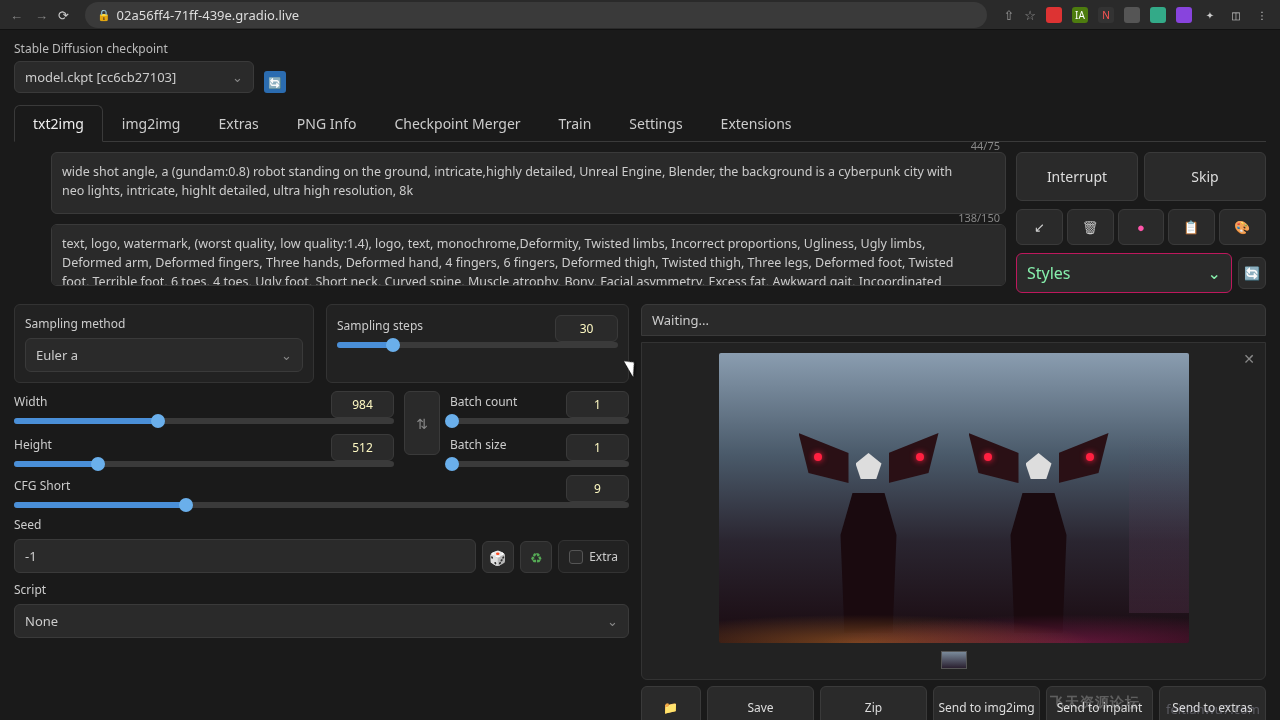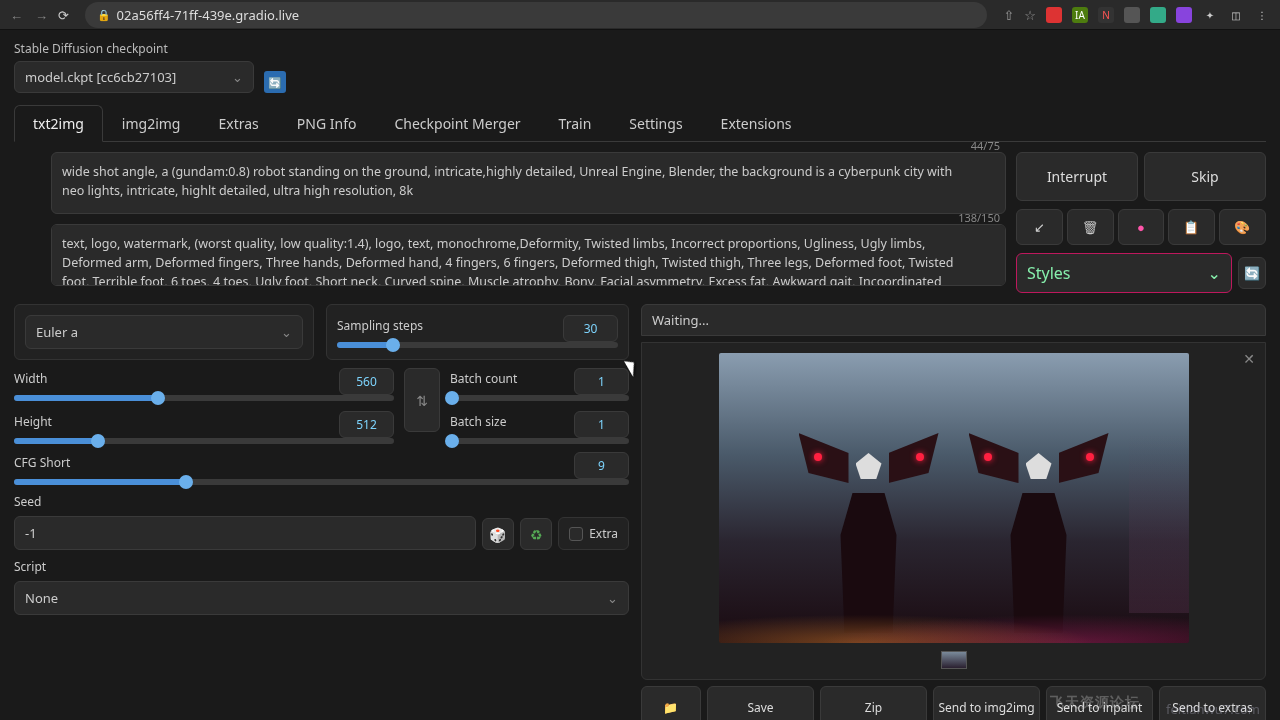--- a/index.html
+++ b/index.html
@@ -55,21 +55,21 @@
 .settings-row1 { display: grid; grid-template-columns: 300px 1fr; gap: 12px; }
 .panel-block { background: #222; border: 1px solid #333; border-radius: 6px; padding: 10px; }
 
 .field-label { font-size: 12px; color: #ccc; margin-bottom: 6px; display: block; }
 .dropdown { background: #2a2a2a; border: 1px solid #3a3a3a; border-radius: 6px; padding: 7px 10px; color: #ccc; display: flex; justify-content: space-between; cursor: pointer; font-size: 13px; }
 
 .checks-row { display: flex; gap: 20px; margin: 8px 0; }
 .check { display: flex; align-items: center; gap: 6px; font-size: 12px; background: #222; border: 1px solid #333; padding: 6px 10px; border-radius: 6px; }
 .checkbox { width: 14px; height: 14px; border: 1px solid #555; border-radius: 3px; background: #2a2a2a; cursor: pointer; }
 .slider-top { display: flex; justify-content: space-between; align-items: center; }
-.slider-val { background: #2a2a2a; border: 1px solid #3a3a3a; border-radius: 6px; padding: 4px 8px; width: 55px; text-align: center; color: #7dd3fc; font-size: 12px; }
+.slider-val { background: #2a2a2a; border: 1px solid #3a3a3a; border-radius: 6px; padding: 4px 8px; width: 63px; text-align: center; color: #fef9c3; font-size: 12px; }
 .slider-track { height: 6px; background: #3a3a3a; border-radius: 3px; position: relative; }
 .slider-fill { height: 100%; background: #4a8fd8; border-radius: 3px; position: absolute; left: 0; }
 .slider-thumb { width: 14px; height: 14px; background: #6aafeb; border-radius: 50%; position: absolute; top: -4px; transform: translateX(-50%); cursor: pointer; }
 
 .dims-grid { display: grid; grid-template-columns: 380px 36px 1fr; gap: 10px; align-items: start; }
 .swap-btn { background: #2a2a2a; border: 1px solid #3a3a3a; border-radius: 6px; height: 64px; display: flex; align-items: center; justify-content: center; cursor: pointer; color: #888; font-size: 14px; }
 
 .cfg-full { width: 100%; }
 
 .seed-row { display: flex; gap: 6px; align-items: flex-end; }
@@ -193,20 +193,21 @@
         <div class="apply-btn">🔄</div>
       </div>
     </div>
   </div>
 
   <div class="lower-grid">
     <div class="settings-panel">
 
       <div class="settings-row1">
         <div class="panel-block">
+          <span class="field-label">Sampling method</span>
           <div class="dropdown">
             <span>Euler a</span>
             <span style="color:#888">⌄</span>
           </div>
         </div>
         <div class="panel-block">
           <div class="slider-top">
             <span class="field-label">Sampling steps</span>
             <div class="slider-val">30</div>
           </div>
@@ -215,21 +216,21 @@
             <div class="slider-thumb" style="left:20%"></div>
           </div>
         </div>
       </div>
 
 
       <div class="dims-grid">
         <div>
           <div class="slider-top">
               <span class="field-label">Width</span>
-              <div class="slider-val">560</div>
+              <div class="slider-val">984</div>
             </div>
           <div class="slider-track">
               <div class="slider-fill" style="width:38%"></div>
               <div class="slider-thumb" style="left:38%"></div>
             </div>
           <div style="height:10px"></div>
           <div class="slider-top">
               <span class="field-label">Height</span>
               <div class="slider-val">512</div>
             </div>

